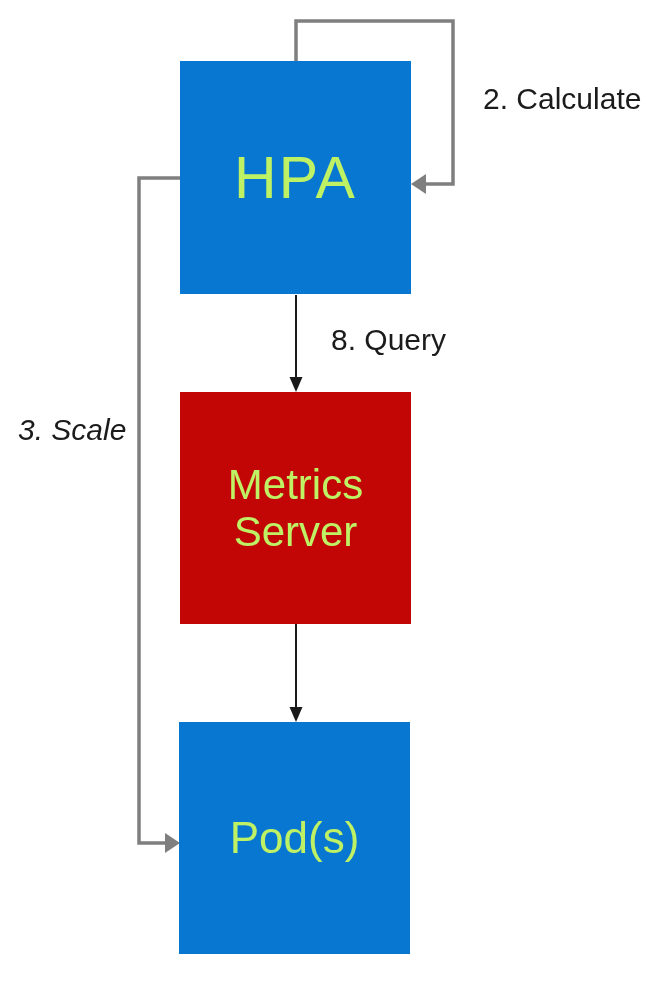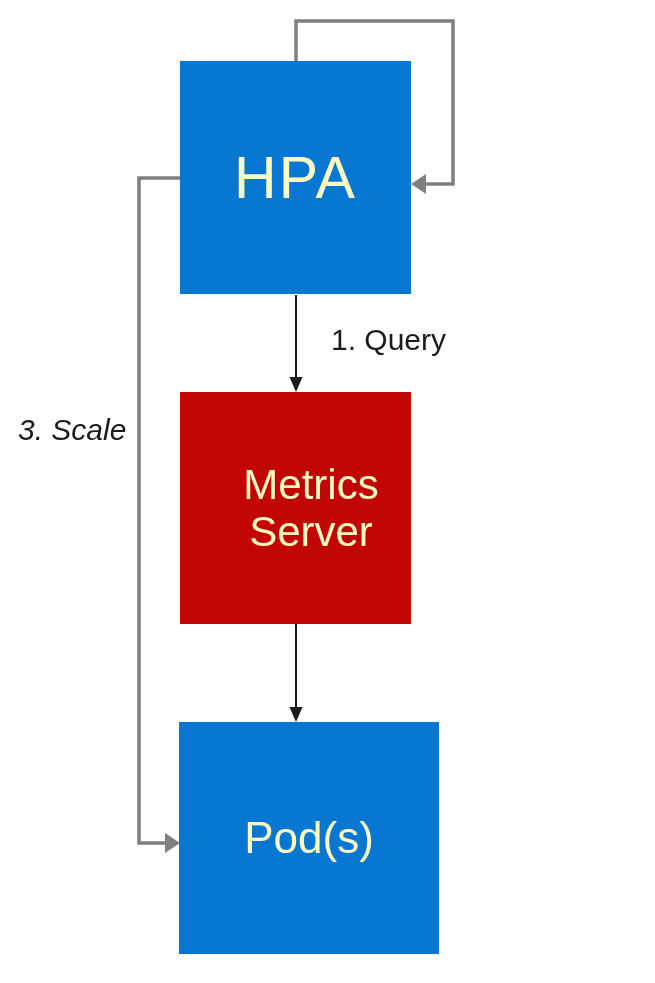--- a/index.html
+++ b/index.html
@@ -21,40 +21,40 @@
     top: 0;
     width: 655px;
     height: 983px;
   }
   .node {
     position: absolute;
     display: flex;
     align-items: center;
     justify-content: center;
     text-align: center;
-    color: #fef9c3;
+    color: #bef264;
   }
   .node.blue { background: #0777d2; }
-  .node.red  { background: #c20606; justify-content: flex-end; }
+  .node.red  { background: #c20606; }
   .node-hpa {
     left: 180px; top: 61px;
     width: 231px; height: 233px;
     font-size: 59px;
     letter-spacing: 2px;
   }
   .node-metrics {
     left: 180px; top: 392px;
     width: 231px; height: 232px;
     font-size: 42px;
     line-height: 1.12;
   }
   .node-metrics .node-label { width: 200px; }
   .node-pods {
     left: 179px; top: 722px;
-    width: 260px; height: 232px;
+    width: 231px; height: 232px;
     font-size: 44px;
   }
   .edge-label {
     position: absolute;
     color: #1b1b1b;
     font-size: 30px;
     line-height: 1;
     white-space: nowrap;
   }
   .label-query     { left: 331px; top: 325px; }
@@ -95,19 +95,20 @@
   </div>
 
   <div class="node red node-metrics">
     <span class="node-label">Metrics Server</span>
   </div>
 
   <div class="node blue node-pods">
     <span class="node-label">Pod(s)</span>
   </div>
 
-  <div class="edge-label label-query">1. Query</div>
+  <div class="edge-label label-query">8. Query</div>
 
+  <div class="edge-label label-calculate">2. Calculate</div>
 
   <div class="edge-label label-scale">3. Scale</div>
 
 
 </div>
 
 </body></html>

